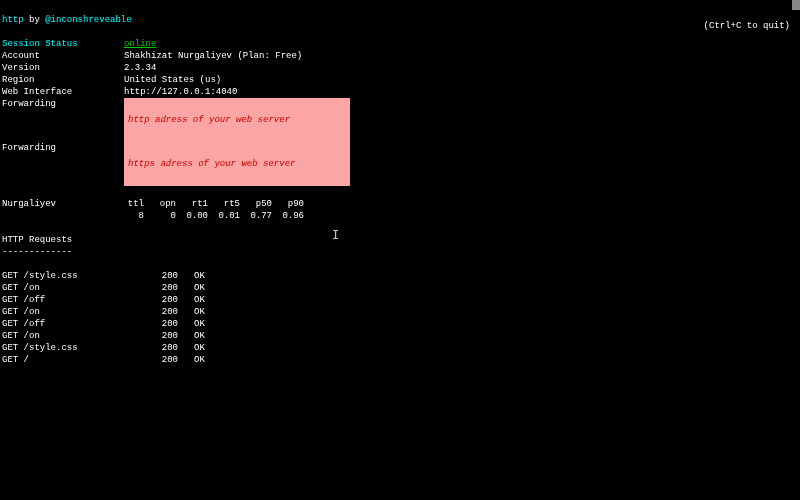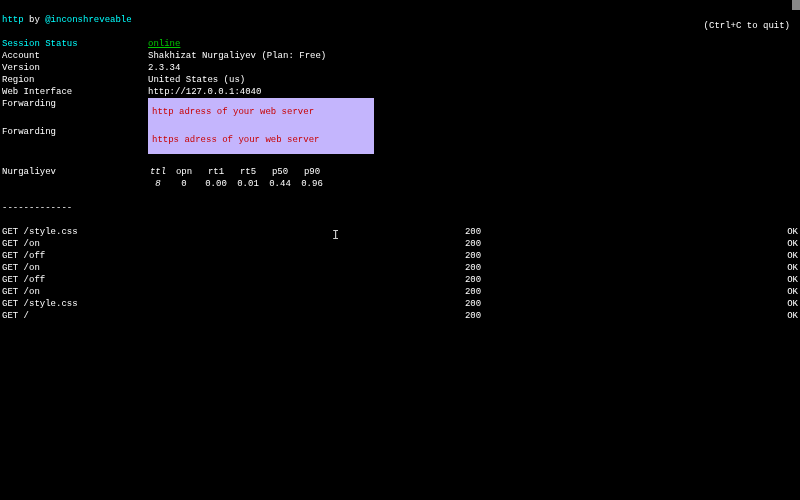--- a/index.html
+++ b/index.html
@@ -14,45 +14,46 @@
     color: #fff;
     overflow: hidden;
     position: relative;
   }
   .term {
     padding: 2px 2px;
     white-space: pre;
   }
   .cyan { color: #00ffff; }
   .green { color: #00c800; text-decoration: underline; }
-  .row { display: flex; gap: 24px; }
+  .row { display: flex; }
   .label-col { width: 122px; flex: none; }
   .val-col { flex: 1; }
   .highlight-box {
-    background: #c4b5fd;
-    padding: 8px 4px;
+    background: #fca5a5;
+    padding: 16px 4px;
     width: 226px;
     box-sizing: border-box;
+    font-style: italic;
   }
   .red-text { color: #c80000; }
   .conn-header, .conn-values {
     display: flex;
   }
   .conn-header span, .conn-values span {
     width: 32px;
-    text-align: center;
+    text-align: right;
     flex: none;
   }
   .conn-header span:first-child, .conn-values span:first-child {
-    width: 20px; text-align: center; font-style: italic;
+    width: 20px; text-align: right;
   }
-  .http-row { display:flex;justify-content:space-between; }
+  .http-row { display:flex; }
   .http-path { width: 148px; flex:none; }
   .http-status { width: 28px; text-align:right; flex:none; }
-  .http-text { padding-left:3px; flex:none; }
+  .http-text { padding-left:16px; flex:none; }
   .topright {
     position: absolute;
     top: 20px;
     right: 10px;
     color: #fff;
   }
   .scrollbar {
     position:absolute;
     top:0; right:0;
     width:8px;
@@ -71,18 +72,18 @@
 </head>
 <body>
 
 <div class="scrollbar"></div>
 <div class="topright">(Ctrl+C to quit)</div>
 
 <div class="term">
 <span class="cyan">http</span><span> by </span><span class="cyan">@inconshreveable</span>
 
 <div class="row"><span class="label-col cyan">Session Status</span><span class="val-col green">online</span></div><div class="row"><span class="label-col">Account</span><span class="val-col">Shakhizat Nurgaliyev (Plan: Free)</span></div><div class="row"><span class="label-col">Version</span><span class="val-col">2.3.34</span></div><div class="row"><span class="label-col">Region</span><span class="val-col">United States (us)</span></div><div class="row"><span class="label-col">Web Interface</span><span class="val-col">http://127.0.0.1:4040</span></div><div class="row"><span class="label-col">Forwarding</span><span class="highlight-box"><span class="red-text">http adress of your web server</span></span></div><div class="row"><span class="label-col">Forwarding</span><span class="highlight-box"><span class="red-text">https adress of your web server</span></span></div>
-<div class="row"><span class="label-col">Nurgaliyev</span><span class="conn-header"><span>ttl</span><span>opn</span><span>rt1</span><span>rt5</span><span>p50</span><span>p90</span></span></div><div class="row"><span class="label-col"></span><span class="conn-values"><span>8</span><span>0</span><span>0.00</span><span>0.01</span><span>0.44</span><span>0.96</span></span></div>
-<div>-------------</div>
+<div class="row"><span class="label-col">Nurgaliyev</span><span class="conn-header"><span>ttl</span><span>opn</span><span>rt1</span><span>rt5</span><span>p50</span><span>p90</span></span></div><div class="row"><span class="label-col"></span><span class="conn-values"><span>8</span><span>0</span><span>0.00</span><span>0.01</span><span>0.77</span><span>0.96</span></span></div>
+<div>HTTP Requests</div><div>-------------</div>
 <div class="http-row"><span class="http-path">GET /style.css</span><span class="http-status">200</span><span class="http-text">OK</span></div><div class="http-row"><span class="http-path">GET /on</span><span class="http-status">200</span><span class="http-text">OK</span></div><div class="http-row"><span class="http-path">GET /off</span><span class="http-status">200</span><span class="http-text">OK</span></div><div class="http-row"><span class="http-path">GET /on</span><span class="http-status">200</span><span class="http-text">OK</span></div><div class="http-row"><span class="http-path">GET /off</span><span class="http-status">200</span><span class="http-text">OK</span></div><div class="http-row"><span class="http-path">GET /on</span><span class="http-status">200</span><span class="http-text">OK</span></div><div class="http-row"><span class="http-path">GET /style.css</span><span class="http-status">200</span><span class="http-text">OK</span></div><div class="http-row"><span class="http-path">GET /</span><span class="http-status">200</span><span class="http-text">OK</span></div>
 </div>
 
 <div class="cursor">I</div>
 
 </body></html>

